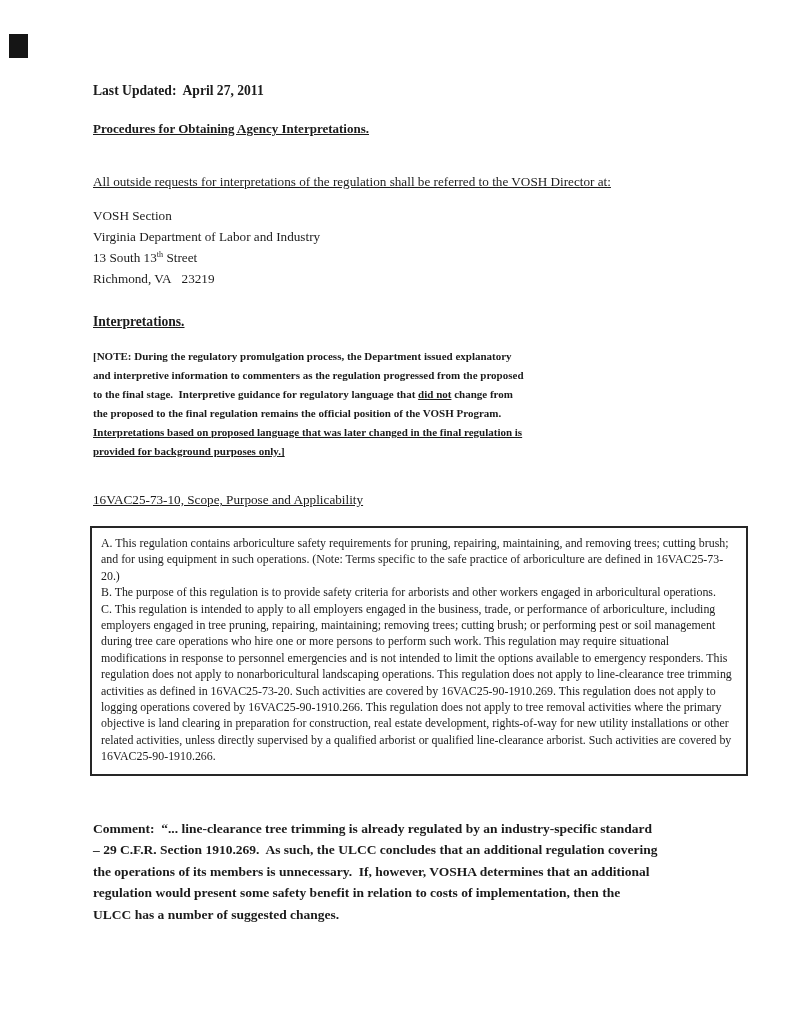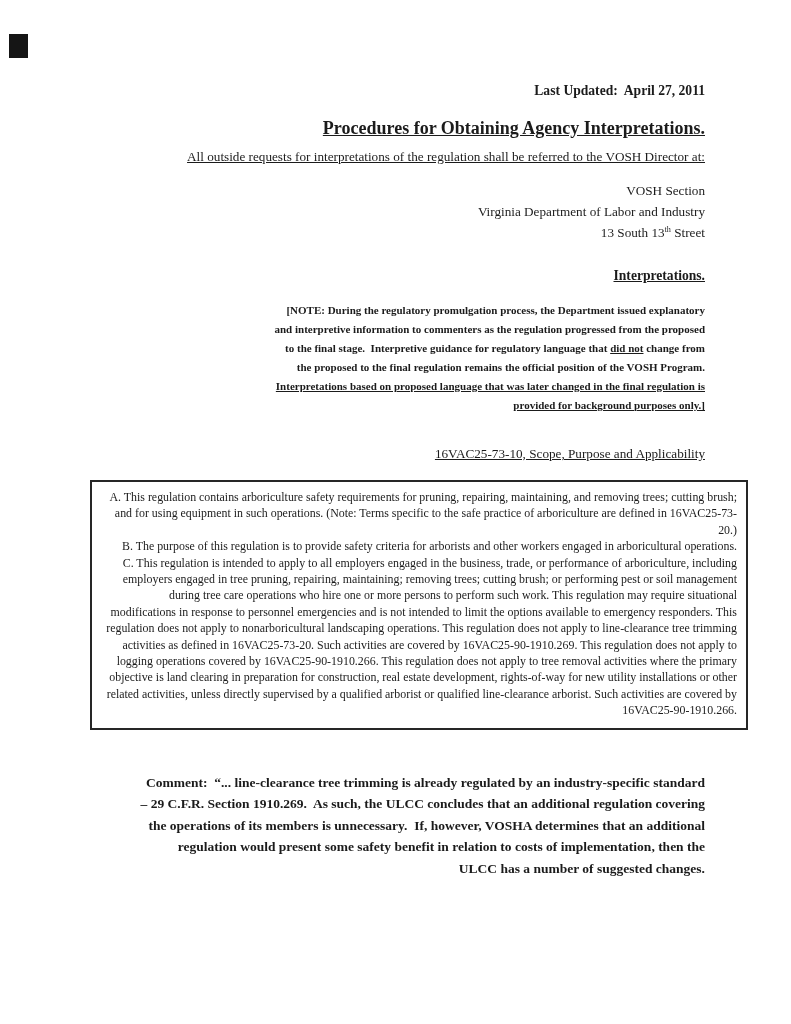--- a/index.html
+++ b/index.html
@@ -18,27 +18,26 @@
     left: 9px;
     top: 34px;
     width: 19px;
     height: 24px;
     background: #151515;
   }
   .content {
     padding: 80px 86px 0 93px;
     font-size: 13.2px;
     line-height: 21px;
-    text-align: right;
   }
   .b { font-weight: bold; }
   .u { text-decoration: underline; }
   .para { margin: 0; }
   .last-updated { font-size: 13.6px; margin-bottom: 17px; }
-  .procedures-heading { font-size: 18px; margin-bottom: 7px; text-decoration: underline; }
+  .procedures-heading { font-size: 13px; margin-bottom: 32px; text-decoration: underline; }
   .intro { white-space: nowrap; margin-bottom: 13px; text-decoration: underline; }
   .address { margin-bottom: 22px; }
   .address div { white-space: nowrap; }
   sup { font-size: 0.62em; line-height: 0; }
   .interpretations-heading { font-size: 13.6px; margin-bottom: 15px; }
   .note {
     font-size: 11px;
     line-height: 19px;
     margin-bottom: 28px;
   }
@@ -72,20 +71,21 @@
     <p class="para b last-updated">Last Updated:&nbsp; April 27, 2011</p>
 
     <p class="para b u procedures-heading">Procedures for Obtaining Agency Interpretations.</p>
 
     <p class="para intro">All outside requests for interpretations of the regulation shall be referred to the VOSH Director at:</p>
 
     <div class="address">
       <div>VOSH Section</div>
       <div>Virginia Department of Labor and Industry</div>
       <div><span>13 South 13</span><sup>th</sup><span> Street</span></div>
+      <div>Richmond, VA&nbsp;&nbsp; 23219</div>
     </div>
 
     <p class="para b u interpretations-heading">Interpretations.</p>
 
     <p class="para b note"><span>[NOTE: During the regulatory promulgation process, the Department issued explanatory</span><br><span>and interpretive information to commenters as the regulation progressed from the proposed</span><br><span>to the final stage.&nbsp; Interpretive guidance for regulatory language that </span><span class="u">did not</span><span> change from</span><br><span>the proposed to the final regulation remains the official position of the VOSH Program.</span><br><span class="u">Interpretations based on proposed language that was later changed in the final regulation is</span><br><span class="u">provided for background purposes only.]</span></p>
 
     <p class="para u section-heading">16VAC25-73-10, Scope, Purpose and Applicability</p>
 
     <div class="scope-box">
       <div class="para">A. This regulation contains arboriculture safety requirements for pruning, repairing, maintaining, and removing trees; cutting brush; and for using equipment in such operations. (Note: Terms specific to the safe practice of arboriculture are defined in 16VAC25-73-20.)</div>

